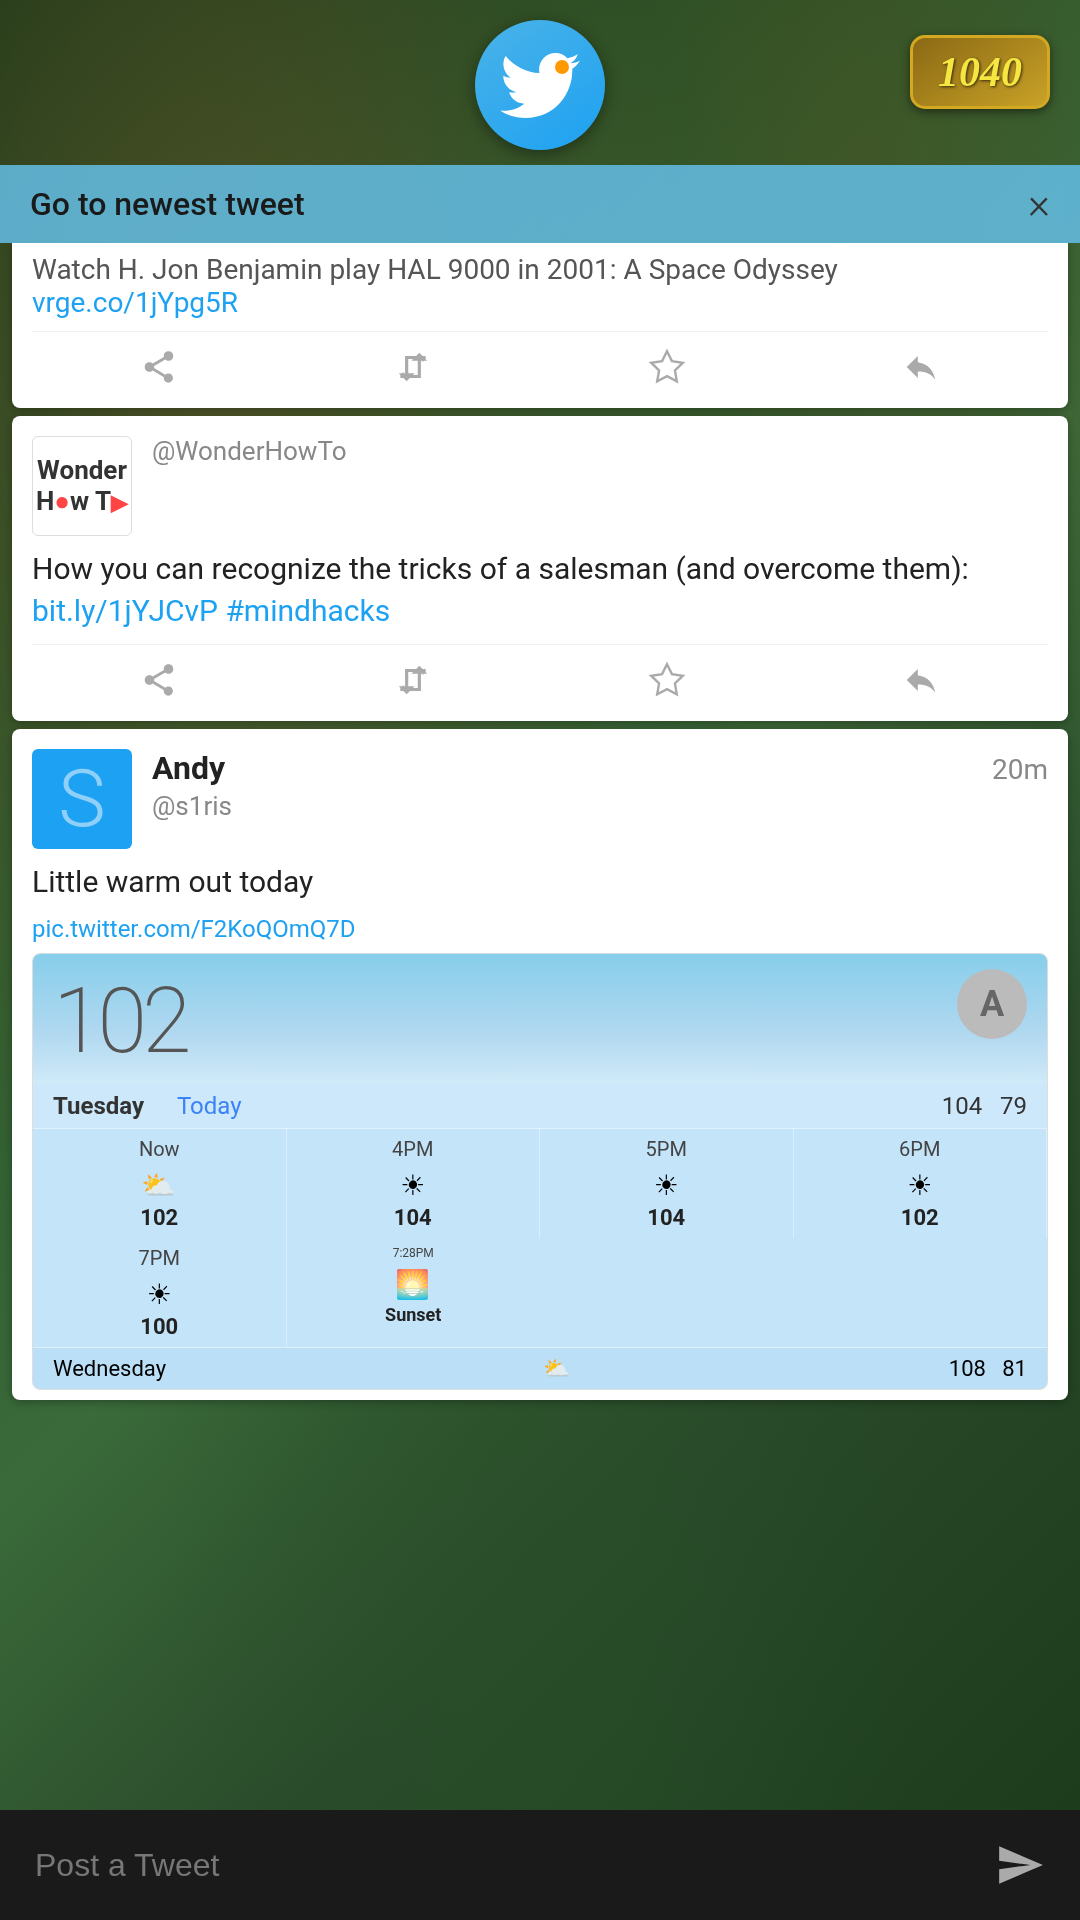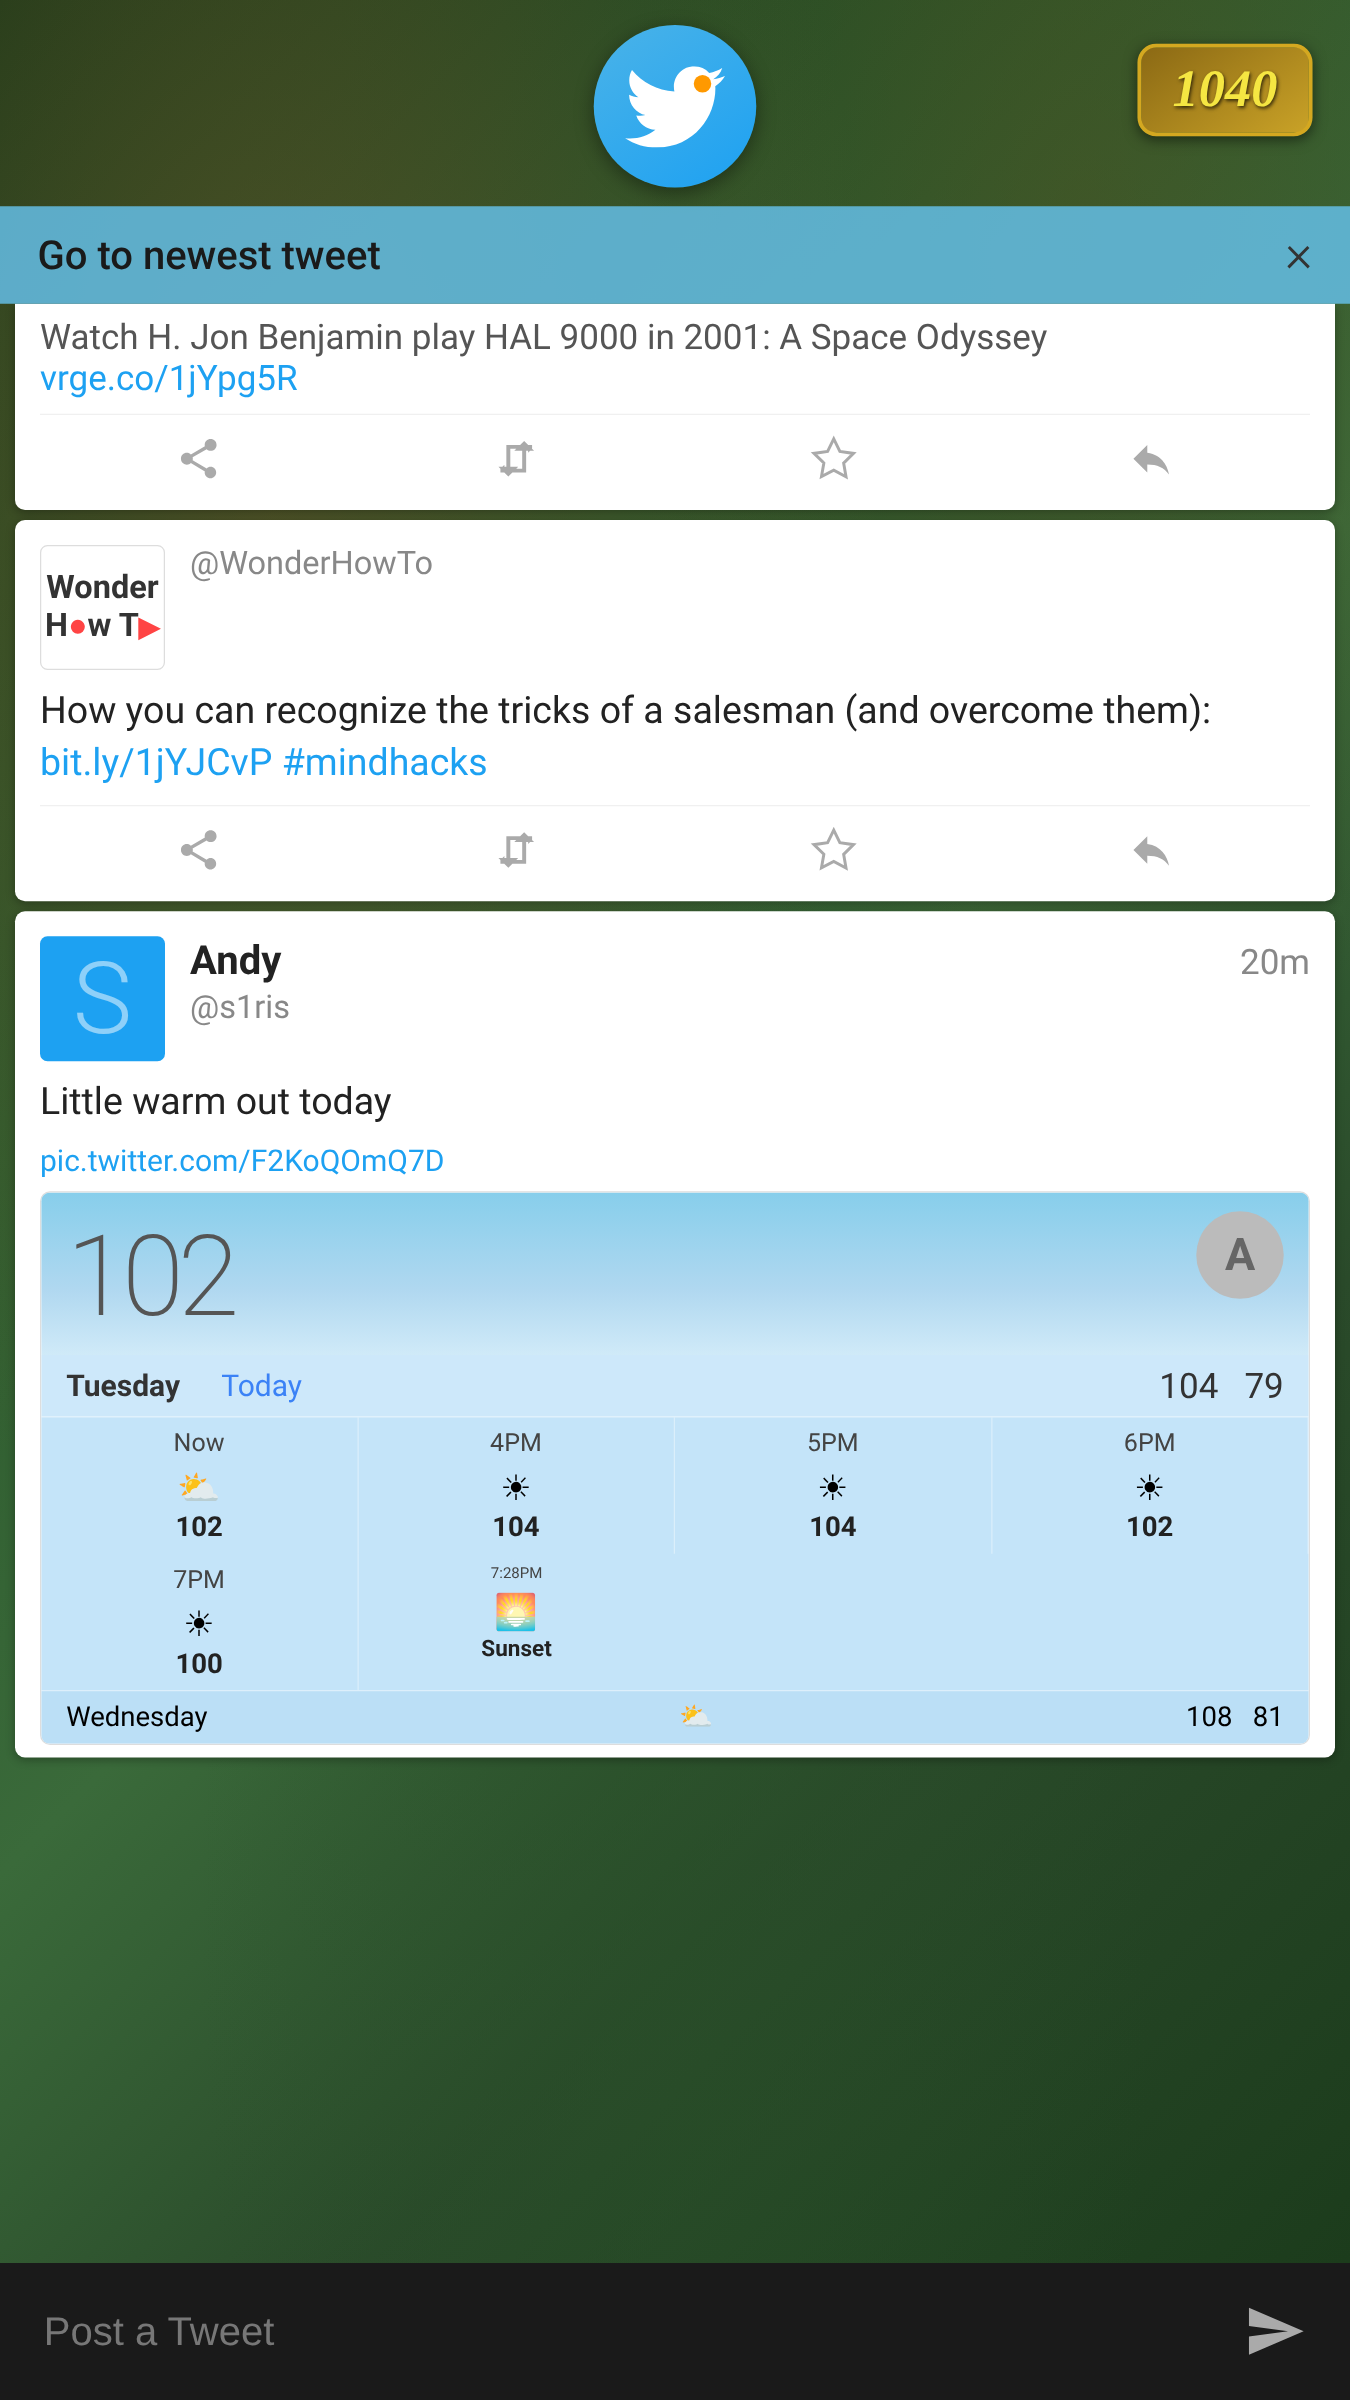--- a/index.html
+++ b/index.html
@@ -281,21 +281,21 @@
       background: rgba(200, 230, 250, 0.9);
       display: flex;
       align-items: center;
       padding: 8px 20px;
       font-size: 24px;
       justify-content: space-between;
     }
 
     .weather-day-label { font-weight: bold; color: #333; }
     .weather-today { color: #3b82f6; margin-left: 27px; text-align: right; }
-    .weather-hi-lo { color: #333; font-size: 28px; }
+    .weather-hi-lo { color: #333; font-size: 24px; }
 
     .weather-hours {
       background: rgba(190, 225, 248, 0.9);
       display: grid;
       grid-template-columns: repeat(4, 1fr);
       border-top: 1px solid rgba(255,255,255,0.5);
     }
 
     .weather-hour-col {
       display: flex;

